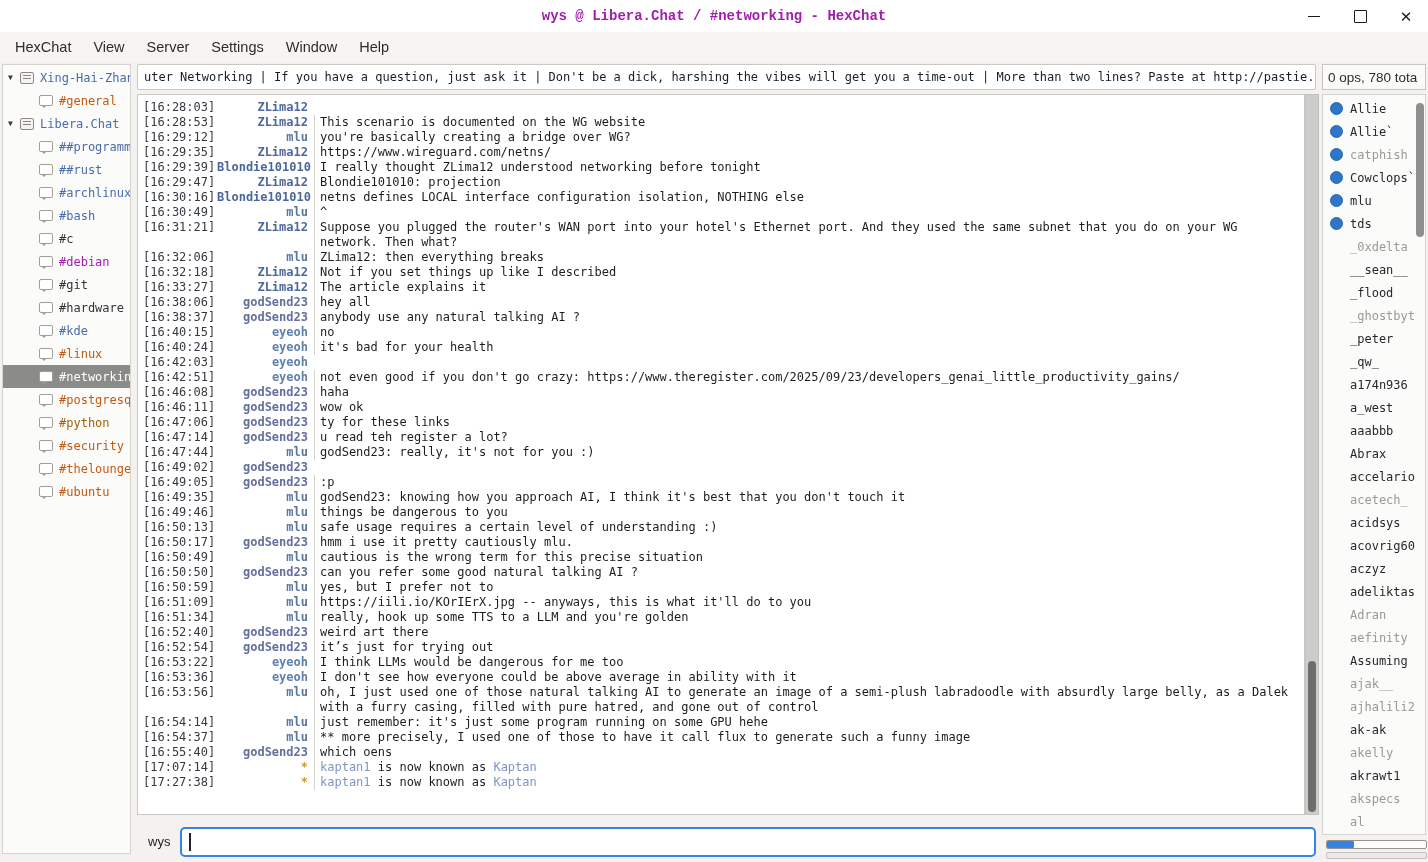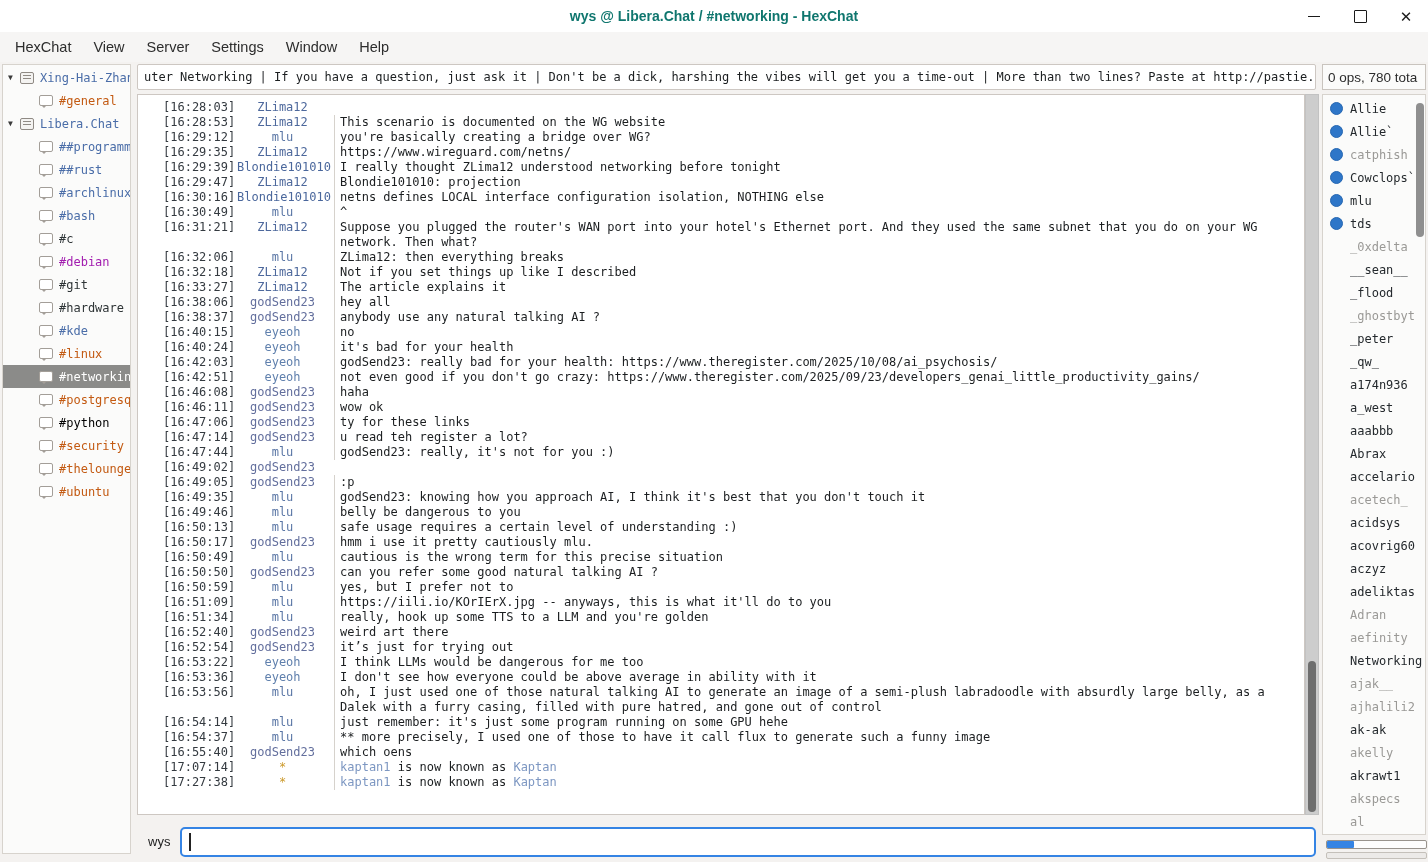--- a/index.html
+++ b/index.html
@@ -2,21 +2,21 @@
 <html><head>
 <meta charset="utf-8">
 <style>
   html,body{margin:0;padding:0;width:1428px;height:862px;overflow:hidden;
     font-family:"Liberation Sans",sans-serif;background:#f4f2f0;}
   .app{position:relative;width:1428px;height:862px;background:#f4f2f0;}
 
   
   .titlebar{position:absolute;left:0;top:0;width:100%;height:32px;background:#ffffff;
     display:flex;align-items:center;justify-content:center;}
-  .title{font-size:14px;font-weight:bold;color:#0f766e;}
+  .title{font-size:14px;font-weight:bold;color:#a21caf;font-family:Liberation Mono, monospace;}
   .win-controls{position:absolute;right:14px;top:0;height:32px;display:flex;gap:30px;align-items:center;}
   .wc{width:16px;height:16px;display:flex;align-items:center;justify-content:center;color:#1a1a1a;}
   .wc-min i{display:block;width:12px;height:0;border-top:1.6px solid #1a1a1a;}
   .wc-max i{display:block;width:11px;height:11px;border:1.6px solid #1a1a1a;border-radius:1px;}
   .wc-close{font-size:15px;line-height:15px;}
 
   
   .menubar{position:absolute;left:0;top:32px;width:100%;height:30px;background:#f6f5f4;
     display:flex;align-items:center;padding-left:4px;box-sizing:border-box;}
   .menu-item{padding:5px 11px;font-size:14.5px;color:#2d2d2d;}
@@ -40,25 +40,25 @@
   .tlabel{overflow:hidden;}
 
   
   .topicbar{position:absolute;left:137px;top:64px;width:1179px;height:26px;box-sizing:border-box;
     background:#ffffff;border:1px solid #cdc7c2;border-radius:2px;display:flex;align-items:center;
     padding:0 6px;font-family:"DejaVu Sans Mono",monospace;font-size:12px;color:#1b1e20;
     white-space:nowrap;overflow:hidden;}
 
   
   .chatbox{position:absolute;left:137px;top:94px;width:1168px;height:721px;box-sizing:border-box;
-    background:#fff;border:1px solid #cdc7c2;overflow:hidden;padding-top:5px;padding-left:20px;}
+    background:#fff;border:1px solid #cdc7c2;overflow:hidden;padding-top:5px;}
   .mrow{display:grid;grid-template-columns:79px 97px 1fr;
     font-family:"DejaVu Sans Mono",monospace;font-size:12px;line-height:15px;}
   .mtime{padding-left:5px;color:#343a40;}
-  .mnick{text-align:center;padding-right:6px;}
+  .mnick{text-align:right;padding-right:6px;font-weight:bold;}
   .mtext{border-left:1px solid #d6d2cc;padding-left:5px;padding-right:10px;color:#1b1e20;
     overflow-wrap:break-word;}
   .chat-scroll{position:absolute;left:1305px;top:94px;width:14px;height:721px;box-sizing:border-box;
     background:#cdcdcd;border:1px solid #c2c2c2;}
   .chat-thumb{position:absolute;left:2px;width:8px;top:566px;height:151px;background:#6e6e6e;border-radius:4px;}
 
   
   .nick-label{position:absolute;left:148px;top:834px;font-size:13px;color:#222;}
   .entry{position:absolute;left:180px;top:827px;width:1136px;height:30px;box-sizing:border-box;
     border:2px solid #3584e4;border-radius:5px;background:#fff;outline:none;
@@ -172,21 +172,21 @@
       <div class="trow chan sel">
         <span class="icon-channel"></span>
         <span class="tlabel" style="color: rgb(255, 255, 255);">#networking</span>
       </div>
       <div class="trow chan">
         <span class="icon-channel"></span>
         <span class="tlabel" style="color: rgb(195, 90, 18);">#postgresql</span>
       </div>
       <div class="trow chan">
         <span class="icon-channel"></span>
-        <span class="tlabel" style="color: #000000;">#python</span>
+        <span class="tlabel" style="color: #a16207;">#python</span>
       </div>
       <div class="trow chan">
         <span class="icon-channel"></span>
         <span class="tlabel" style="color: rgb(195, 90, 18);">#security</span>
       </div>
       <div class="trow chan">
         <span class="icon-channel"></span>
         <span class="tlabel" style="color: rgb(195, 90, 18);">#thelounge</span>
       </div>
       <div class="trow chan">
@@ -276,21 +276,20 @@
           <div class="mtext">no</div>
         </div>
         <div class="mrow">
           <span class="mtime">[16:40:24]</span>
           <span class="mnick" style="color: rgb(96, 128, 173);">eyeoh</span>
           <div class="mtext">it's bad for your health</div>
         </div>
         <div class="mrow">
           <span class="mtime">[16:42:03]</span>
           <span class="mnick" style="color: rgb(96, 128, 173);">eyeoh</span>
-          <div class="mtext">godSend23: really bad for your health: https://www.theregister.com/2025/10/08/ai_psychosis/</div>
         </div>
         <div class="mrow">
           <span class="mtime">[16:42:51]</span>
           <span class="mnick" style="color: rgb(96, 128, 173);">eyeoh</span>
           <div class="mtext">not even good if you don't go crazy: https://www.theregister.com/2025/09/23/developers_genai_little_productivity_gains/</div>
         </div>
         <div class="mrow">
           <span class="mtime">[16:46:08]</span>
           <span class="mnick" style="color: rgb(99, 111, 157);">godSend23</span>
           <div class="mtext">haha</div>
@@ -325,21 +324,21 @@
           <div class="mtext">:p</div>
         </div>
         <div class="mrow">
           <span class="mtime">[16:49:35]</span>
           <span class="mnick" style="color: rgb(90, 118, 165);">mlu</span>
           <div class="mtext">godSend23: knowing how you approach AI, I think it's best that you don't touch it</div>
         </div>
         <div class="mrow">
           <span class="mtime">[16:49:46]</span>
           <span class="mnick" style="color: rgb(90, 118, 165);">mlu</span>
-          <div class="mtext">belly be dangerous to you</div>
+          <div class="mtext">things be dangerous to you</div>
         </div>
         <div class="mrow">
           <span class="mtime">[16:50:13]</span>
           <span class="mnick" style="color: rgb(90, 118, 165);">mlu</span>
           <div class="mtext">safe usage requires a certain level of understanding :)</div>
         </div>
         <div class="mrow">
           <span class="mtime">[16:50:17]</span>
           <span class="mnick" style="color: rgb(99, 111, 157);">godSend23</span>
           <div class="mtext">hmm i use it pretty cautiously mlu.</div>
@@ -524,21 +523,21 @@
       <div class="urow">
         <span class="udot hidden"></span>
         <span class="uname away">Adran</span>
       </div>
       <div class="urow">
         <span class="udot hidden"></span>
         <span class="uname away">aefinity</span>
       </div>
       <div class="urow">
         <span class="udot hidden"></span>
-        <span class="uname">Networking</span>
+        <span class="uname">Assuming</span>
       </div>
       <div class="urow">
         <span class="udot hidden"></span>
         <span class="uname away">ajak__</span>
       </div>
       <div class="urow">
         <span class="udot hidden"></span>
         <span class="uname away">ajhalili2</span>
       </div>
       <div class="urow">

